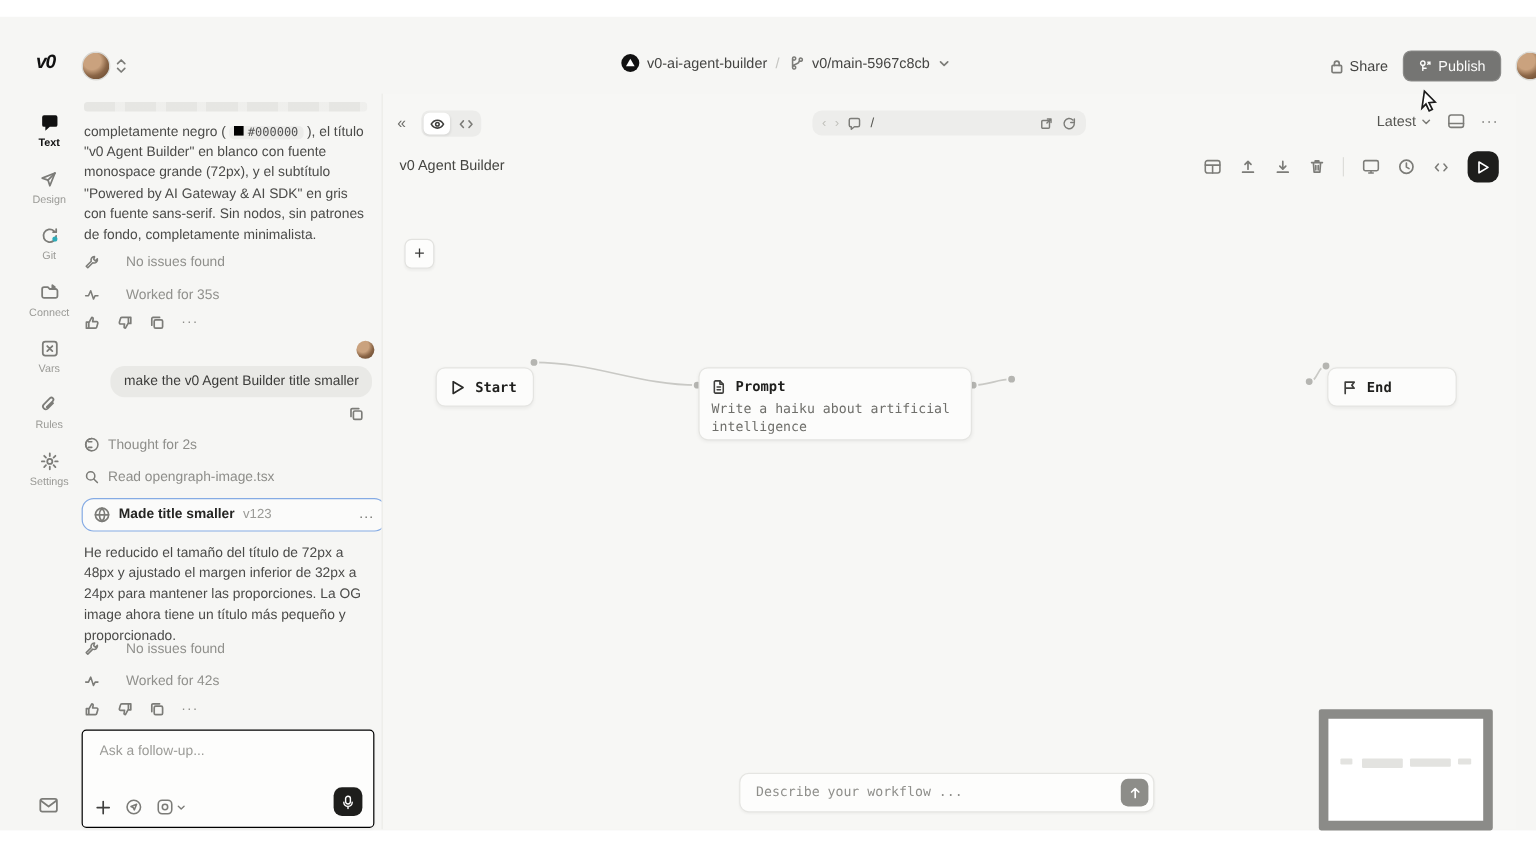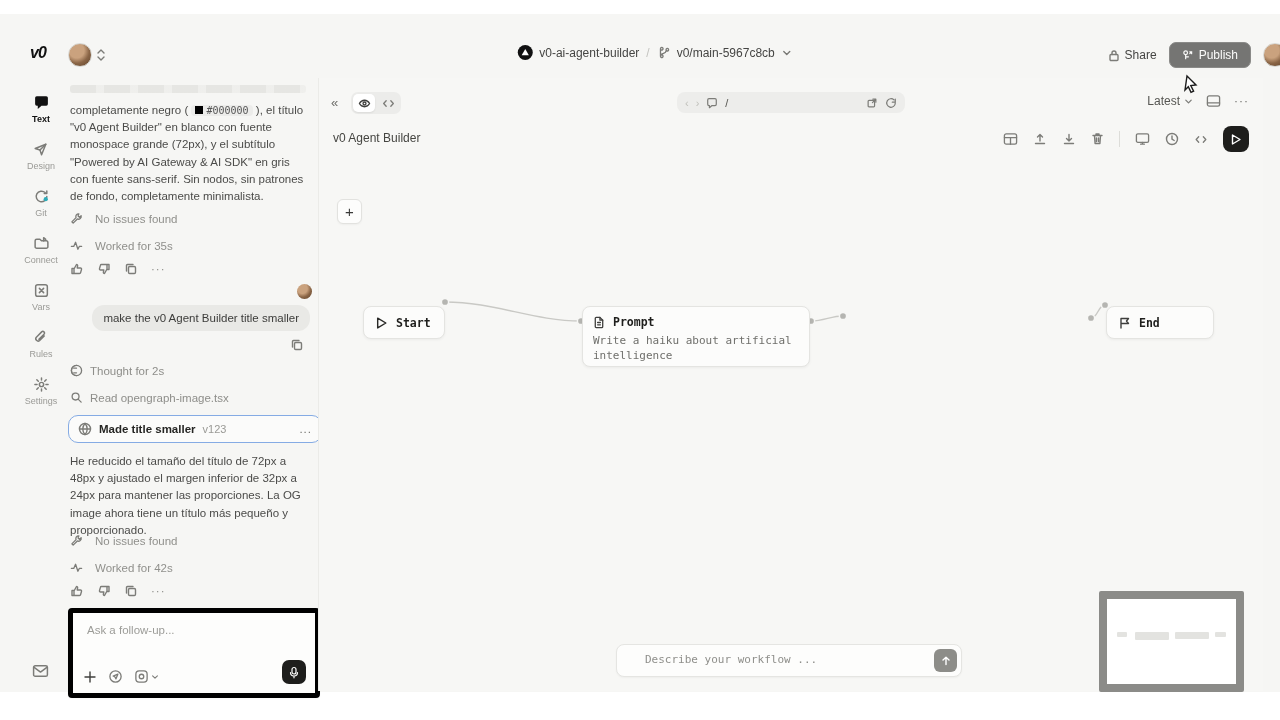--- a/index.html
+++ b/index.html
@@ -31,34 +31,34 @@
   .rail-item.active .rail-label{color:#111;font-weight:700;}
   .rail-mail{position:absolute;left:32px;top:650px;cursor:pointer;}
 
   
   .chat{position:absolute;left:68px;top:64px;width:246px;height:614px;font-size:11.5px;color:#4b4b49;}
   .clip-line{position:absolute;left:2px;top:7px;width:236px;height:8px;border-radius:3px;
     background:repeating-linear-gradient(90deg,#d9d9d5 0 26px,#e9e9e6 26px 34px);opacity:.55;}
   .msg1{position:absolute;left:2px;top:24px;width:240px;line-height:17.2px;}
   .code-chip{background:#ececea;border-radius:4px;padding:0 4px;font-family:"DejaVu Sans Mono",monospace;font-size:10px;color:#555;}
   .swatch{display:inline-block;width:8px;height:8px;background:#000;margin-right:3px;}
-  .status-row{position:absolute;left:2px;display:flex;align-items:center;gap:12px;color:#90908c;font-size:11.5px;}
+  .status-row{position:absolute;left:2px;display:flex;align-items:center;gap:22px;color:#90908c;font-size:11.5px;}
   .fb-row{position:absolute;left:2px;display:flex;align-items:center;gap:13px;}
   .mini-avatar{position:absolute;width:15px;height:15px;border-radius:50%;background:radial-gradient(circle at 35% 30%,#caa27e 0 35%,#8a6546 60%,#5d4028 100%);}
   .bubble{position:absolute;right:4px;top:227px;background:#e9e9e6;border-radius:12px;padding:7px 11px;
     font-size:11.5px;color:#3c3c3a;white-space:nowrap;}
   .copy-solo{position:absolute;right:10px;top:260px;cursor:pointer;}
   .tool-row{position:absolute;left:2px;display:flex;align-items:center;gap:7px;color:#8e8e8a;font-size:11.5px;}
   .ver-card{position:absolute;left:0px;top:337px;width:234px;height:26px;background:#fbfbfa;border:1.5px solid #85abe4;
     border-radius:10px;display:flex;align-items:center;padding:0 9px;gap:7px;cursor:pointer;}
   .ver-title{font-weight:700;color:#262624;font-size:11.5px;}
   .ver-num{color:#9a9a96;font-size:11px;}
   .ver-dots{margin-left:auto;color:#6f6f6b;letter-spacing:1px;}
   .msg2{position:absolute;left:2px;top:375px;width:240px;line-height:17.2px;}
-  .composer{position:absolute;left:0;top:530px;width:242px;height:80px;background:#fdfdfc;border:5px solid #000000;
+  .composer{position:absolute;left:0;top:530px;width:242px;height:80px;background:#fdfdfc;border:1px solid #000000;
     border-radius:4px;box-shadow:0 1px 2px rgba(0,0,0,.03);}
   .composer input{position:absolute;left:12px;top:10px;width:210px;border:0;outline:0;background:transparent;
     font-size:11.5px;color:#55554f;font-family:"Liberation Sans",sans-serif;}
   .composer input::placeholder{color:#9c9c98;}
   .comp-icons{position:absolute;left:10px;bottom:9px;display:flex;align-items:center;gap:11px;}
   .mic-btn{position:absolute;right:9px;bottom:9px;width:24px;height:24px;background:#1e1e1c;border-radius:7px;
     display:flex;align-items:center;justify-content:center;cursor:pointer;}
 
   
   .canvas{position:absolute;left:318px;top:64px;width:944px;height:613px;background:#f7f7f5;
@@ -88,21 +88,21 @@
   .node-badge{margin-left:auto;font-weight:400;color:#8d8d89;font-size:11px;}
   .node-body{padding:0 10px 9px;font-size:11px;color:#6f6f6b;line-height:15px;white-space:pre-wrap;}
   .n-start{left:44px;top:228px;width:80px;height:31px;}
   .n-prompt{left:263px;top:228px;width:226px;height:59px;}
   .n-model{left:527px;top:228px;width:243px;height:54px;}
   .n-end{left:787px;top:228px;width:106px;height:31px;}
   .simple-head{display:flex;align-items:center;gap:9px;height:100%;padding:0 12px;font-size:11.5px;font-weight:700;color:#1f1f1d;}
   .edges{position:absolute;left:0;top:0;pointer-events:none;}
   .wf-input{position:absolute;left:297px;top:566px;width:344px;height:31px;background:#fdfdfc;border:1px solid #e5e5e2;
     border-radius:8px;box-shadow:0 1px 2px rgba(0,0,0,.04);}
-  .wf-input input{position:absolute;left:26px;top:7px;width:280px;border:0;outline:0;background:transparent;
+  .wf-input input{position:absolute;left:11px;top:7px;width:280px;border:0;outline:0;background:transparent;
     font-family:"DejaVu Sans Mono",monospace;font-size:11px;color:#55554f;}
   .wf-input input::placeholder{color:#8f8f8b;}
   .wf-send{position:absolute;right:4px;top:4px;width:23px;height:23px;background:#8d8d89;border-radius:6px;
     display:flex;align-items:center;justify-content:center;cursor:pointer;}
   .minimap{position:absolute;right:19px;top:513px;width:129px;height:85px;background:#fff;
     border:8px solid #8b8b88;border-radius:2px;cursor:pointer;}
   .mm-mark{position:absolute;background:#e3e3e0;border-radius:1px;}
 </style>
 </head>
 <body>

